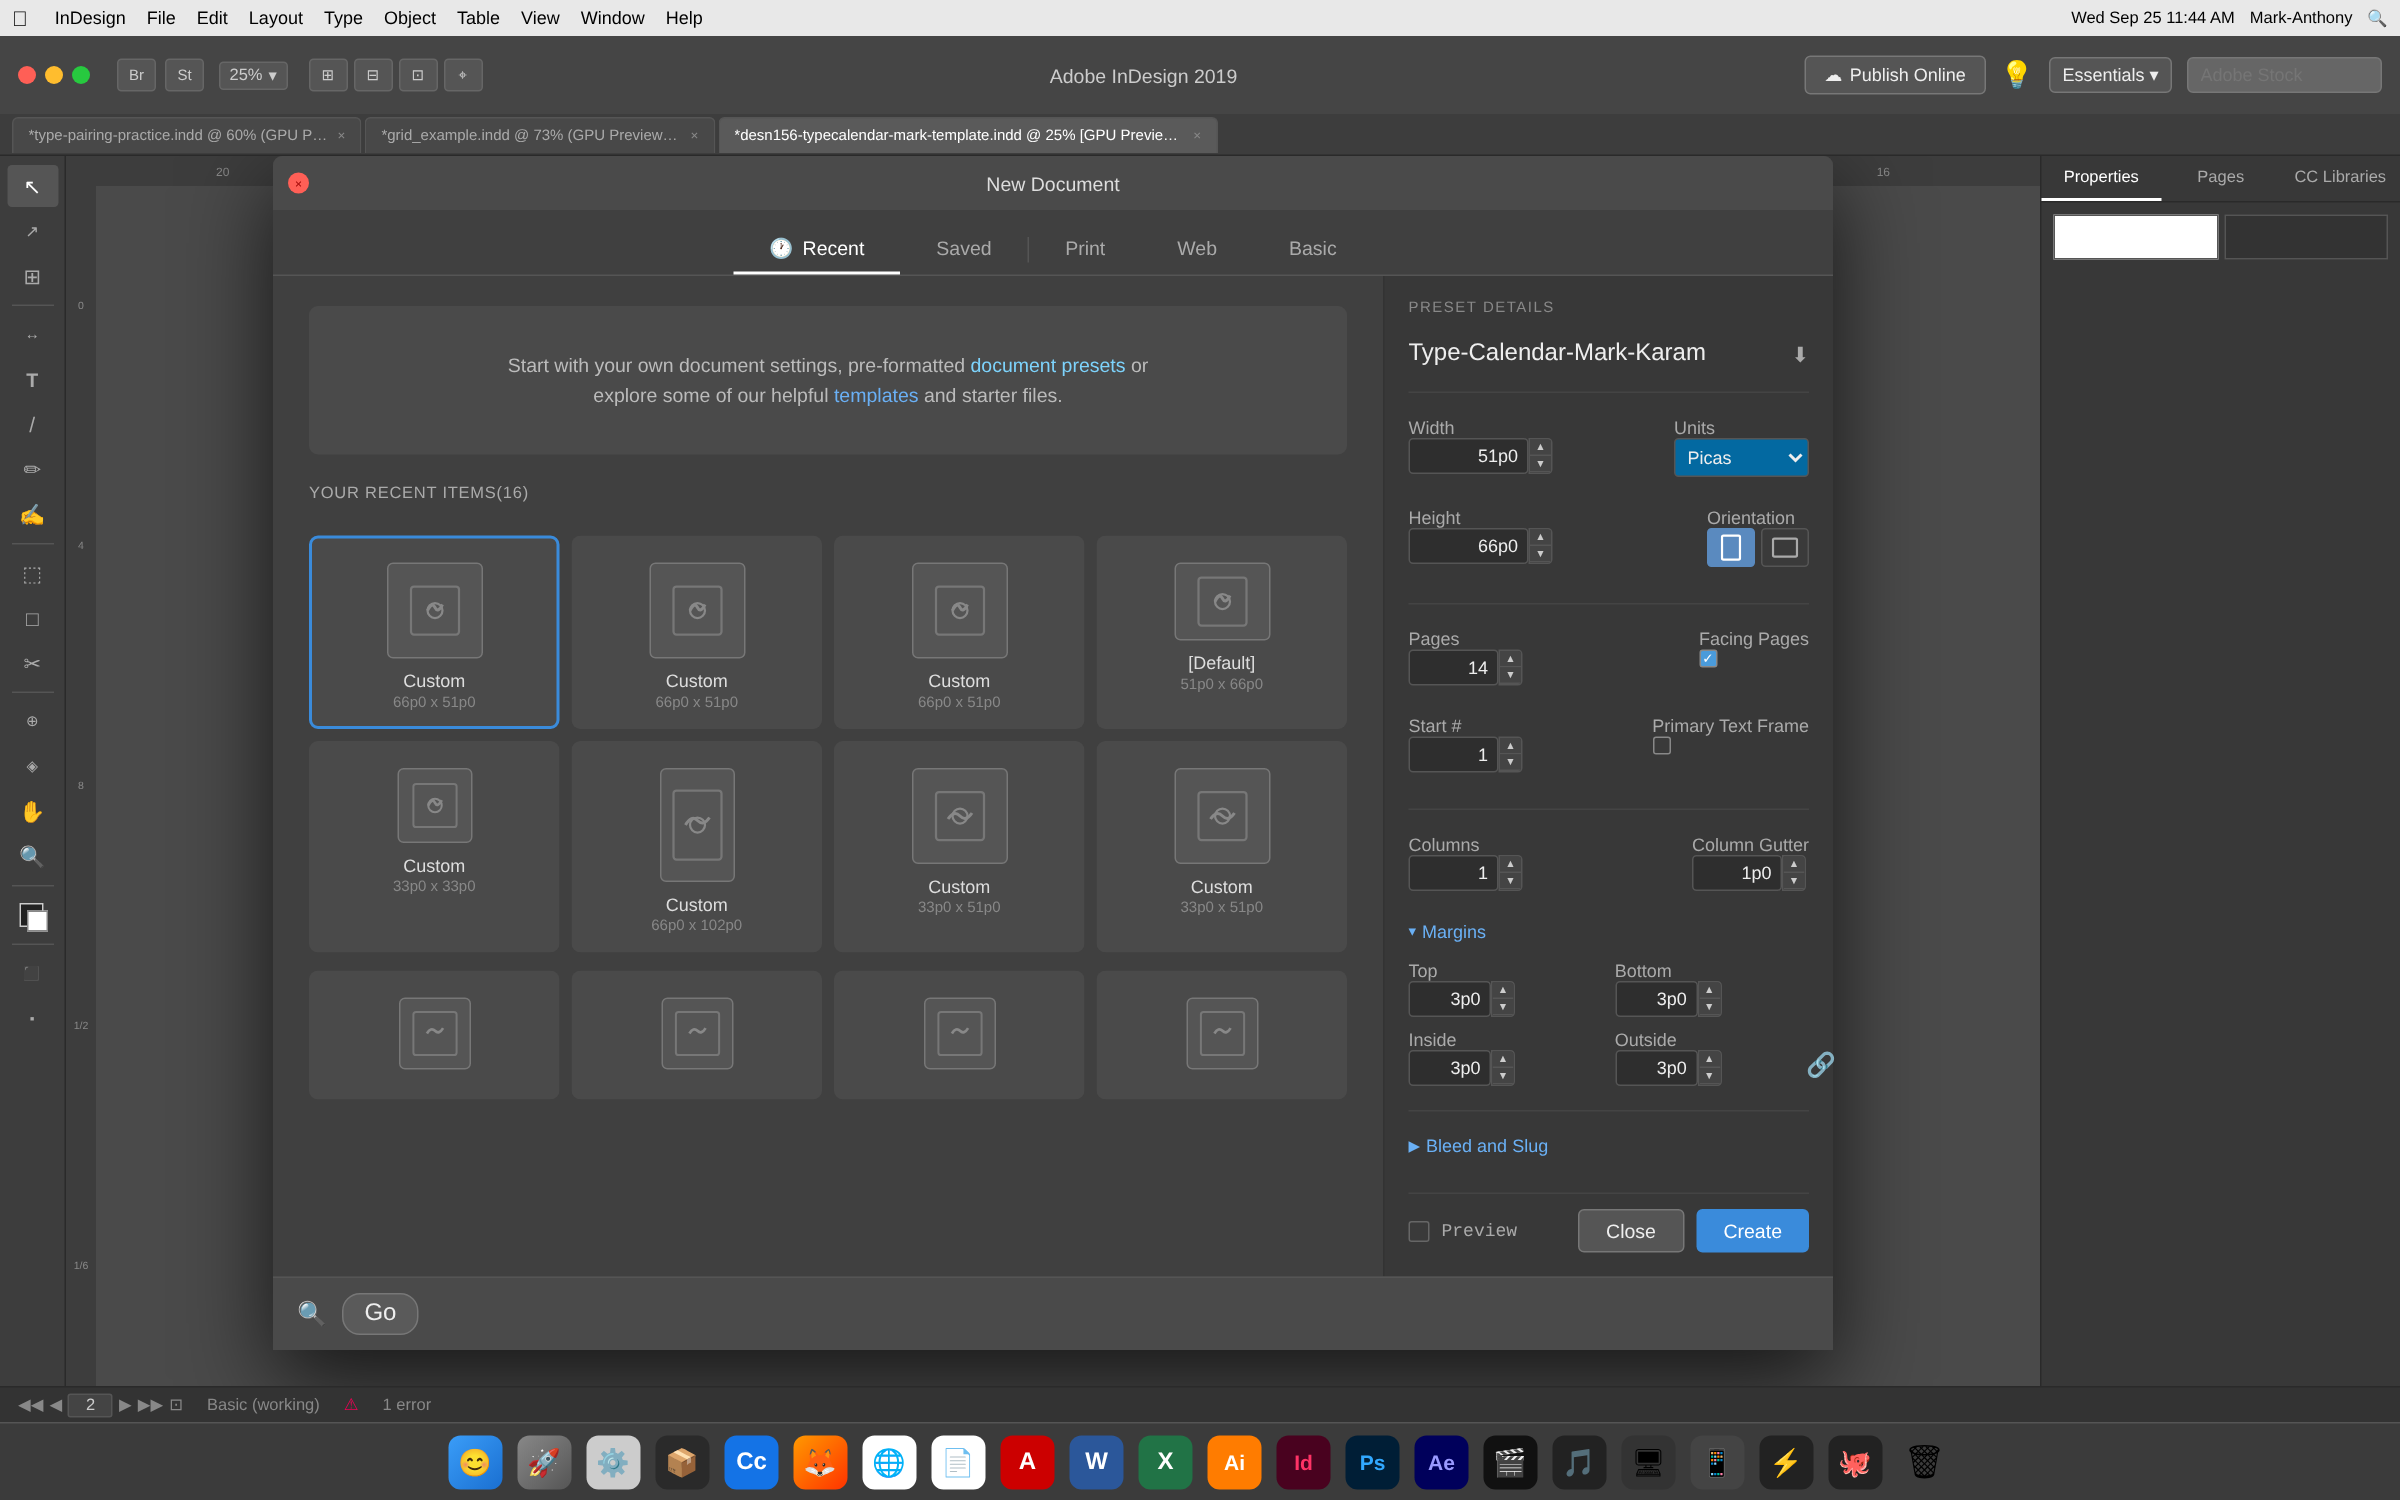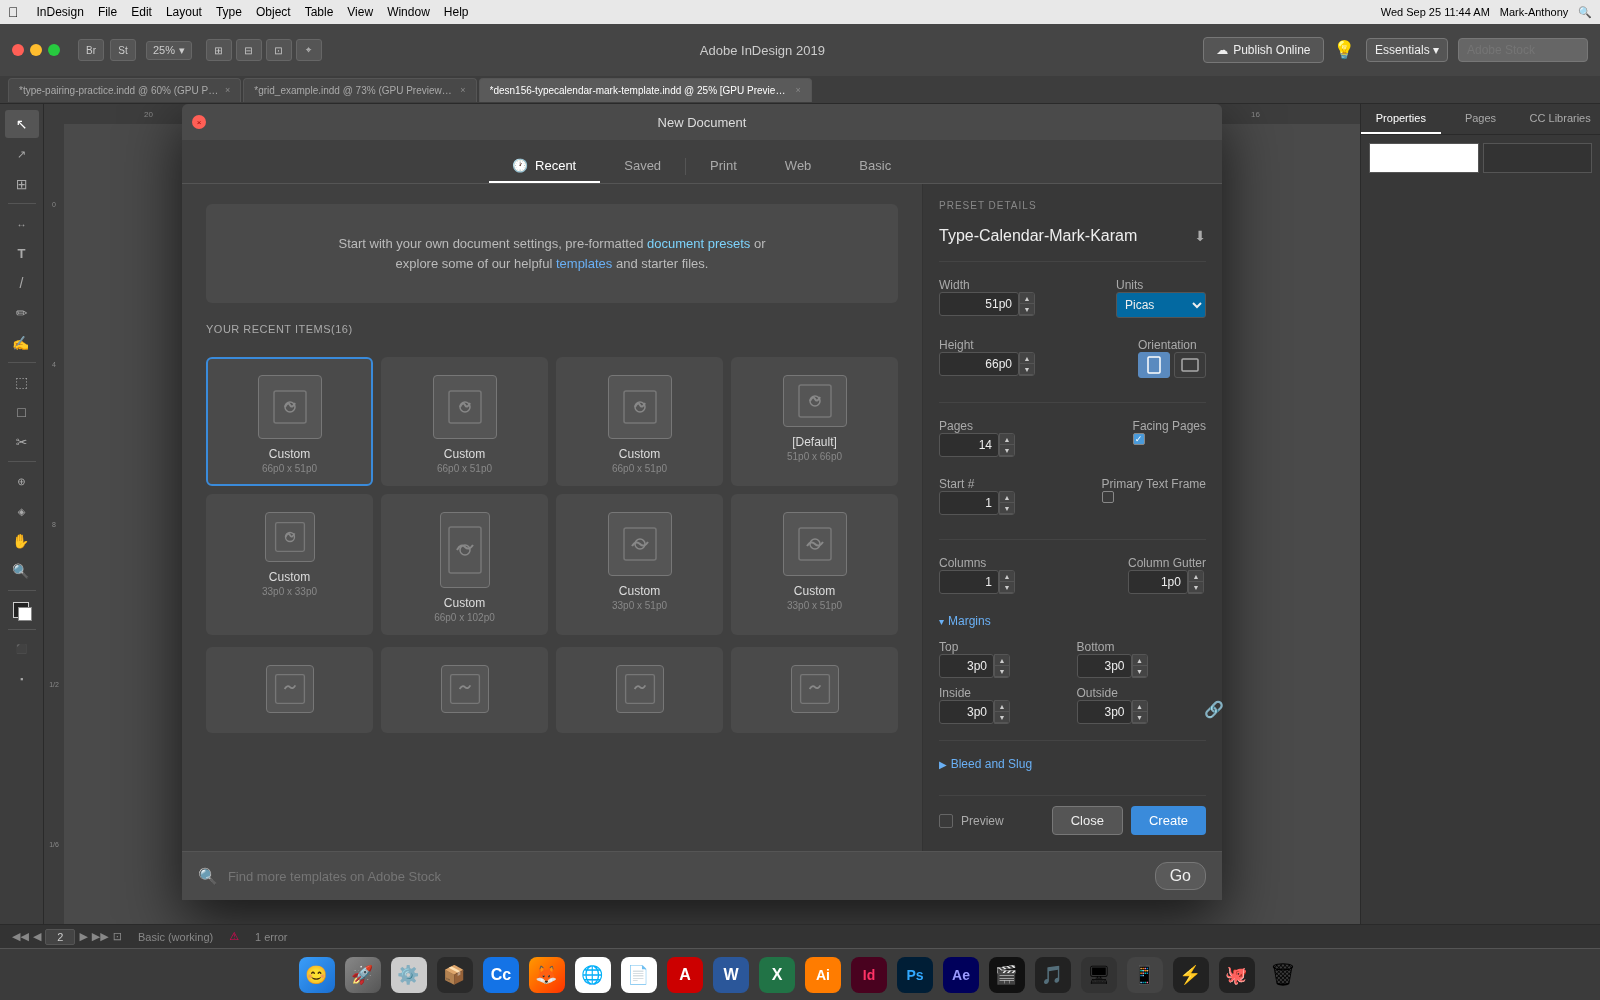--- a/index.html
+++ b/index.html
@@ -205,21 +205,21 @@
       border-top: 1px solid #444;
     }
     .btn-close-dialog {
       background: #555; border: 1px solid #777; border-radius: 4px;
       color: #eee; font-size: 13px; padding: 6px 18px; cursor: pointer;
     }
     .btn-create {
       background: #3a8bdb; border: none; border-radius: 4px;
       color: #fff; font-size: 13px; padding: 6px 18px; cursor: pointer;
     }
-    .preview-row { display: flex; align-items: center; gap: 8px; }
+    .preview-row { display: flex; align-items: center; gap: 8px; font-family: Liberation Mono, monospace; }
     .preview-checkbox { width: 14px; height: 14px; border: 1px solid #666; background: #3a3a3a; border-radius: 2px; }
 
     
     .right-panel {
       width: 240px; background: #383838; border-left: 1px solid #2a2a2a;
       display: flex; flex-direction: column;
     }
     .right-panel-tabs {
       display: flex; border-bottom: 1px solid #2a2a2a;
     }
@@ -753,21 +753,20 @@
               </div>
               <div style="flex:1;"></div>
               <button class="btn-close-dialog">Close</button>
               <button class="btn-create">Create</button>
             </div>
           </div>
         </div>
 
         <div class="search-bar">
           <span style="color:#888;">🔍</span>
-          <input class="search-input" type="text" placeholder="Find more templates on Adobe Stock" style="">
           <button class="go-btn">Go</button>
         </div>
       </div>
     </div>
   </div>
 
   <div class="right-panel">
     <div class="right-panel-tabs">
       <div class="rp-tab active">Properties</div>
       <div class="rp-tab">Pages</div>

